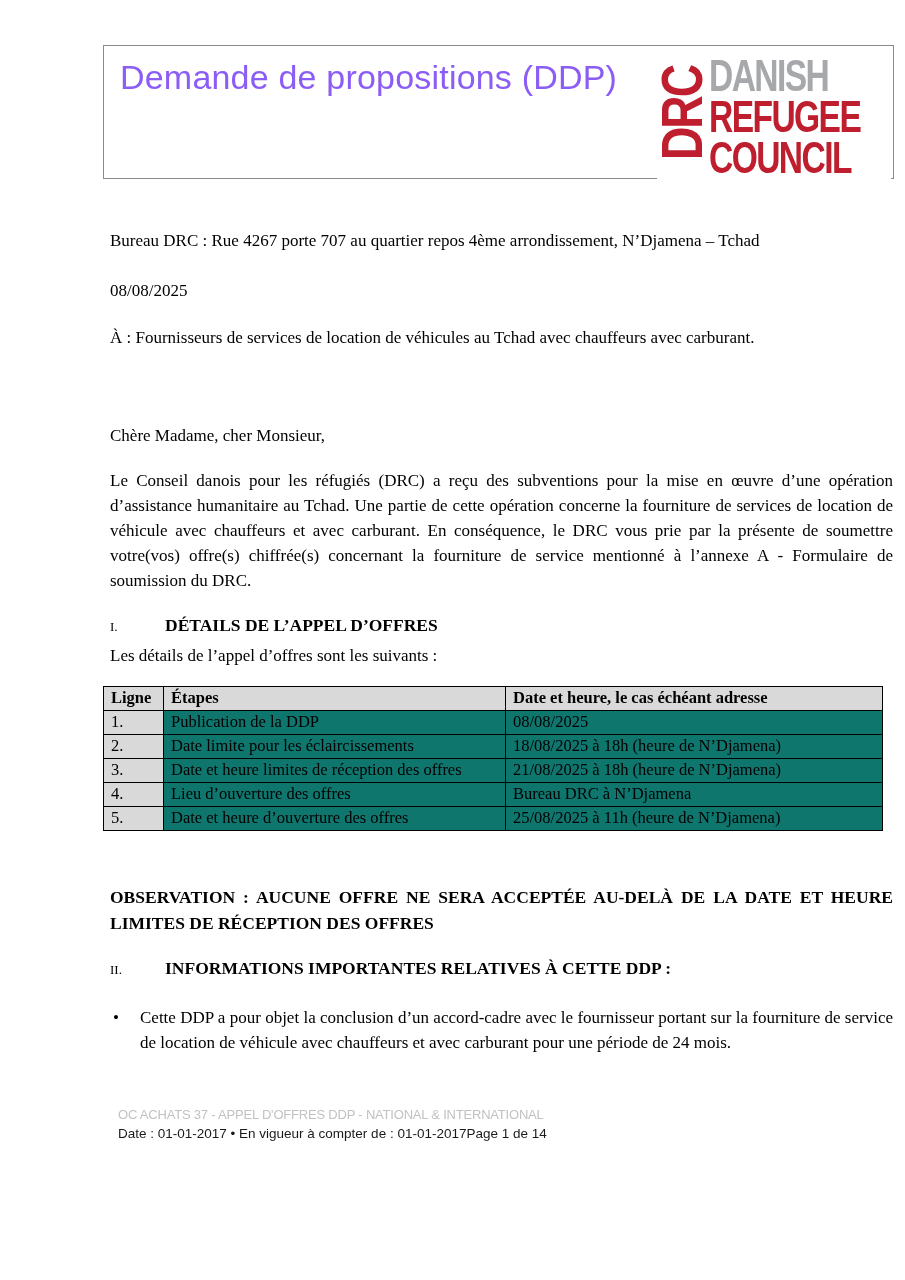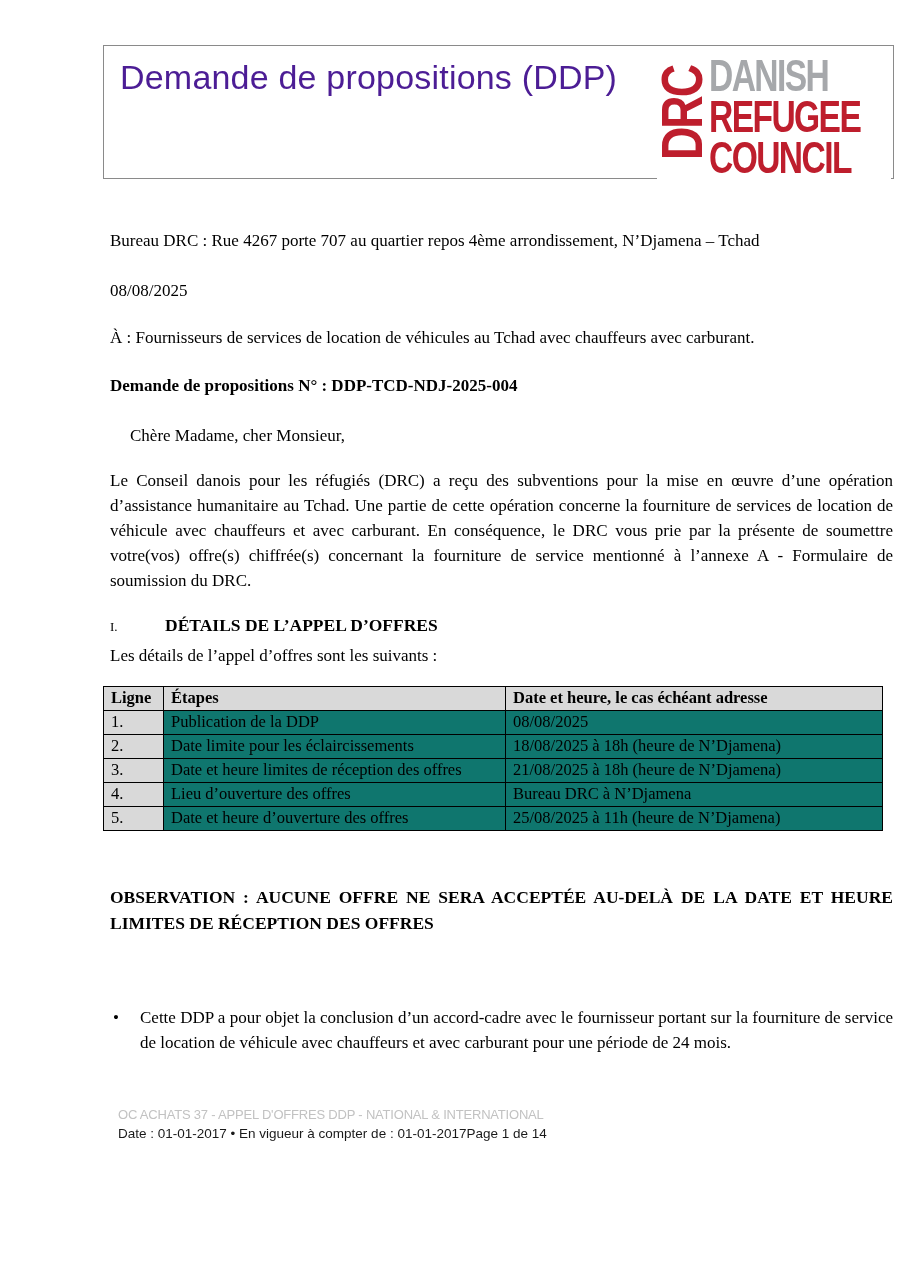--- a/index.html
+++ b/index.html
@@ -14,21 +14,21 @@
   }
   
   .header-box{
     position:absolute;left:103px;top:45px;width:789px;height:132px;
     border:1px solid #8a8a8a;
     background:#fff;
   }
   .doc-title{
     position:absolute;left:16px;top:4px;width:560px;
     font-family:"Liberation Sans", sans-serif;
-    font-size:34px;line-height:55px;color:#4c1d95;
+    font-size:34px;line-height:55px;color:#8b5cf6;
     letter-spacing:.2px;
   }
   .logo{
     position:absolute;top:2px;right:2px;width:234px;height:132px;
     display:flex;background:#fff;
   }
   .logo-drc{
     width:52px;height:130px;display:flex;align-items:center;justify-content:center;
   }
   .logo-drc span{
@@ -50,21 +50,21 @@
     white-space:nowrap;
   }
   .lw-gray{color:#a6a8ab;}
   .lw-red{color:#be1e2d;}
   
   .blk{position:absolute;left:110px;right:12px;font-size:17px;line-height:25px;}
   .b-address{top:228px;}
   .b-date{top:278px;}
   .b-to{top:325px;}
   .b-ref{top:373px;font-weight:bold;}
-  .b-salut{top:423px;margin-left:20px;}
+  .b-salut{top:423px;}
   .b-intro{top:468px;text-align:justify;}
   .b-observation{top:884px;font-weight:bold;text-align:justify;font-size:17.5px;line-height:26px;}
   .section-h{display:flex;align-items:baseline;}
   .s1{top:613px;}
   .s2{top:956px;}
   .sec-num{width:55px;flex:0 0 55px;font-size:13px;}
   .sec-title{font-weight:bold;font-size:17.5px;}
   .b-lead{top:643px;}
   .b-bullet{top:1005px;text-align:justify;padding-left:30px;box-sizing:border-box;}
   .bullet-dot{position:absolute;left:3px;top:0;}
@@ -115,21 +115,20 @@
         <div class="logo-word lw-gray">DANISH</div>
         <div class="logo-word lw-red">REFUGEE</div>
         <div class="logo-word lw-red">COUNCIL</div>
       </div>
     </div>
   </div>
 
   <div class="blk b-address">Bureau DRC : Rue 4267 porte 707 au quartier repos 4ème arrondissement, N’Djamena – Tchad</div>
   <div class="blk b-date">08/08/2025</div>
   <div class="blk b-to">À : Fournisseurs de services de location de véhicules au Tchad avec chauffeurs avec carburant.</div>
-  <div class="blk b-ref">Demande de propositions N° : DDP-TCD-NDJ-2025-004</div>
   <div class="blk b-salut">Chère Madame, cher Monsieur,</div>
   <div class="blk b-intro">Le Conseil danois pour les réfugiés (DRC) a reçu des subventions pour la mise en œuvre d’une opération d’assistance humanitaire au Tchad. Une partie de cette opération concerne la fourniture de services de location de véhicule avec chauffeurs et avec carburant. En conséquence, le DRC vous prie par la présente de soumettre votre(vos) offre(s) chiffrée(s) concernant la fourniture de service mentionné à l’annexe A - Formulaire de soumission du DRC.</div>
 
   <div class="blk section-h s1">
     <span class="sec-num">I.</span>
     <span class="sec-title">DÉTAILS DE L’APPEL D’OFFRES</span>
   </div>
   <div class="blk b-lead">Les détails de l’appel d’offres sont les suivants :</div>
 
   <table class="tbl">
@@ -164,20 +163,24 @@
       <tr>
         <td class="col-ligne">5.</td>
         <td class="col-etapes">Date et heure d’ouverture des offres</td>
         <td>25/08/2025 à 11h (heure de N’Djamena)</td>
       </tr>
     </tbody>
   </table>
 
   <div class="blk b-observation">OBSERVATION : AUCUNE OFFRE NE SERA ACCEPTÉE AU-DELÀ DE LA DATE ET HEURE LIMITES DE RÉCEPTION DES OFFRES</div>
 
+  <div class="blk section-h s2">
+    <span class="sec-num">II.</span>
+    <span class="sec-title">INFORMATIONS IMPORTANTES RELATIVES À CETTE DDP :</span>
+  </div>
 
   <div class="blk b-bullet">
     <span class="bullet-dot">•</span>
     <span>Cette DDP a pour objet la conclusion d’un accord-cadre avec le fournisseur portant sur la fourniture de service de location de véhicule avec chauffeurs et avec carburant pour une période de 24 mois.</span>
   </div>
 
   <div class="footer">
     <div class="footer-ref">OC ACHATS 37 - APPEL D'OFFRES DDP - NATIONAL &amp; INTERNATIONAL</div>
     <div class="footer-row">
       <span>Date : 01-01-2017 • En vigueur à compter de : 01-01-2017</span>

